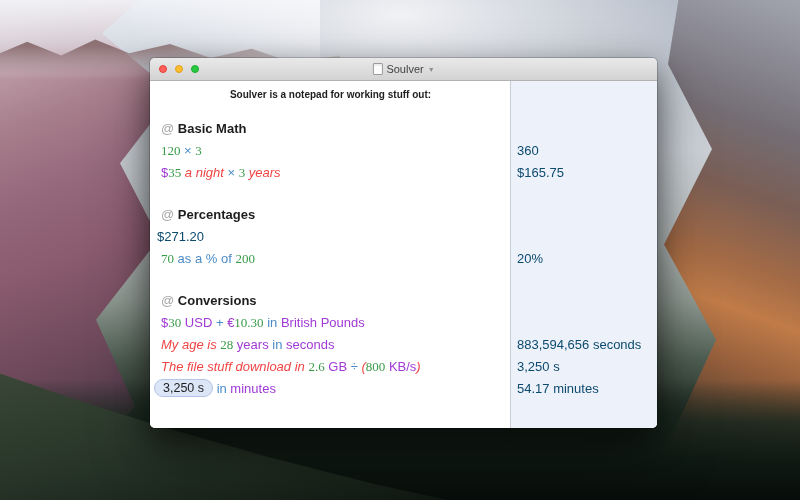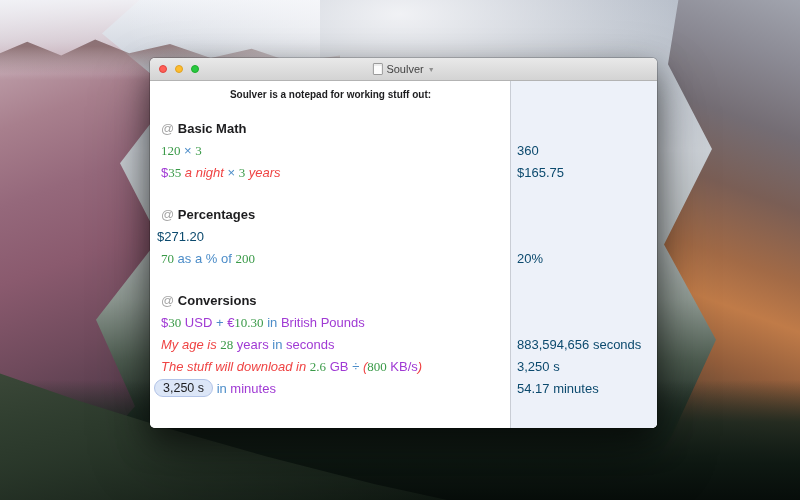--- a/index.html
+++ b/index.html
@@ -140,21 +140,21 @@
             <div class="cell-right"></div>
           </div>
           <div class="line line">
             <div class="cell-left"><span class="tk-unit">$</span><span class="tk-num">30</span><span class="tk-unit"> USD</span><span class="tk-op"> + </span><span class="tk-unit">€</span><span class="tk-num">10.30</span><span class="tk-op"> in </span><span class="tk-unit">British Pounds</span></div>
           </div>
           <div class="line line">
             <div class="cell-left"><span class="tk-txt">My age is </span><span class="tk-num">28</span><span class="tk-unit"> years</span><span class="tk-op"> in </span><span class="tk-unit">seconds</span></div>
             <div class="cell-right">883,594,656 seconds</div>
           </div>
           <div class="line line">
-            <div class="cell-left"><span class="tk-txt">The stuff will download in </span><span class="tk-num">2.6</span><span class="tk-unit"> GB</span><span class="tk-op"> ÷ </span><span class="tk-txt">(</span><span class="tk-num">800</span><span class="tk-unit"> KB/s</span><span class="tk-txt">)</span></div>
+            <div class="cell-left"><span class="tk-txt">The file stuff download in </span><span class="tk-num">2.6</span><span class="tk-unit"> GB</span><span class="tk-op"> ÷ </span><span class="tk-txt">(</span><span class="tk-num">800</span><span class="tk-unit"> KB/s</span><span class="tk-txt">)</span></div>
             <div class="cell-right">3,250 s</div>
           </div>
           <div class="line line">
             <div class="cell-left"><span class="tk-pill">3,250 s</span><span class="tk-op"> in </span><span class="tk-unit">minutes</span></div>
             <div class="cell-right">54.17 minutes</div>
           </div>
         </div>
     </div>
   </div>
 </div>

